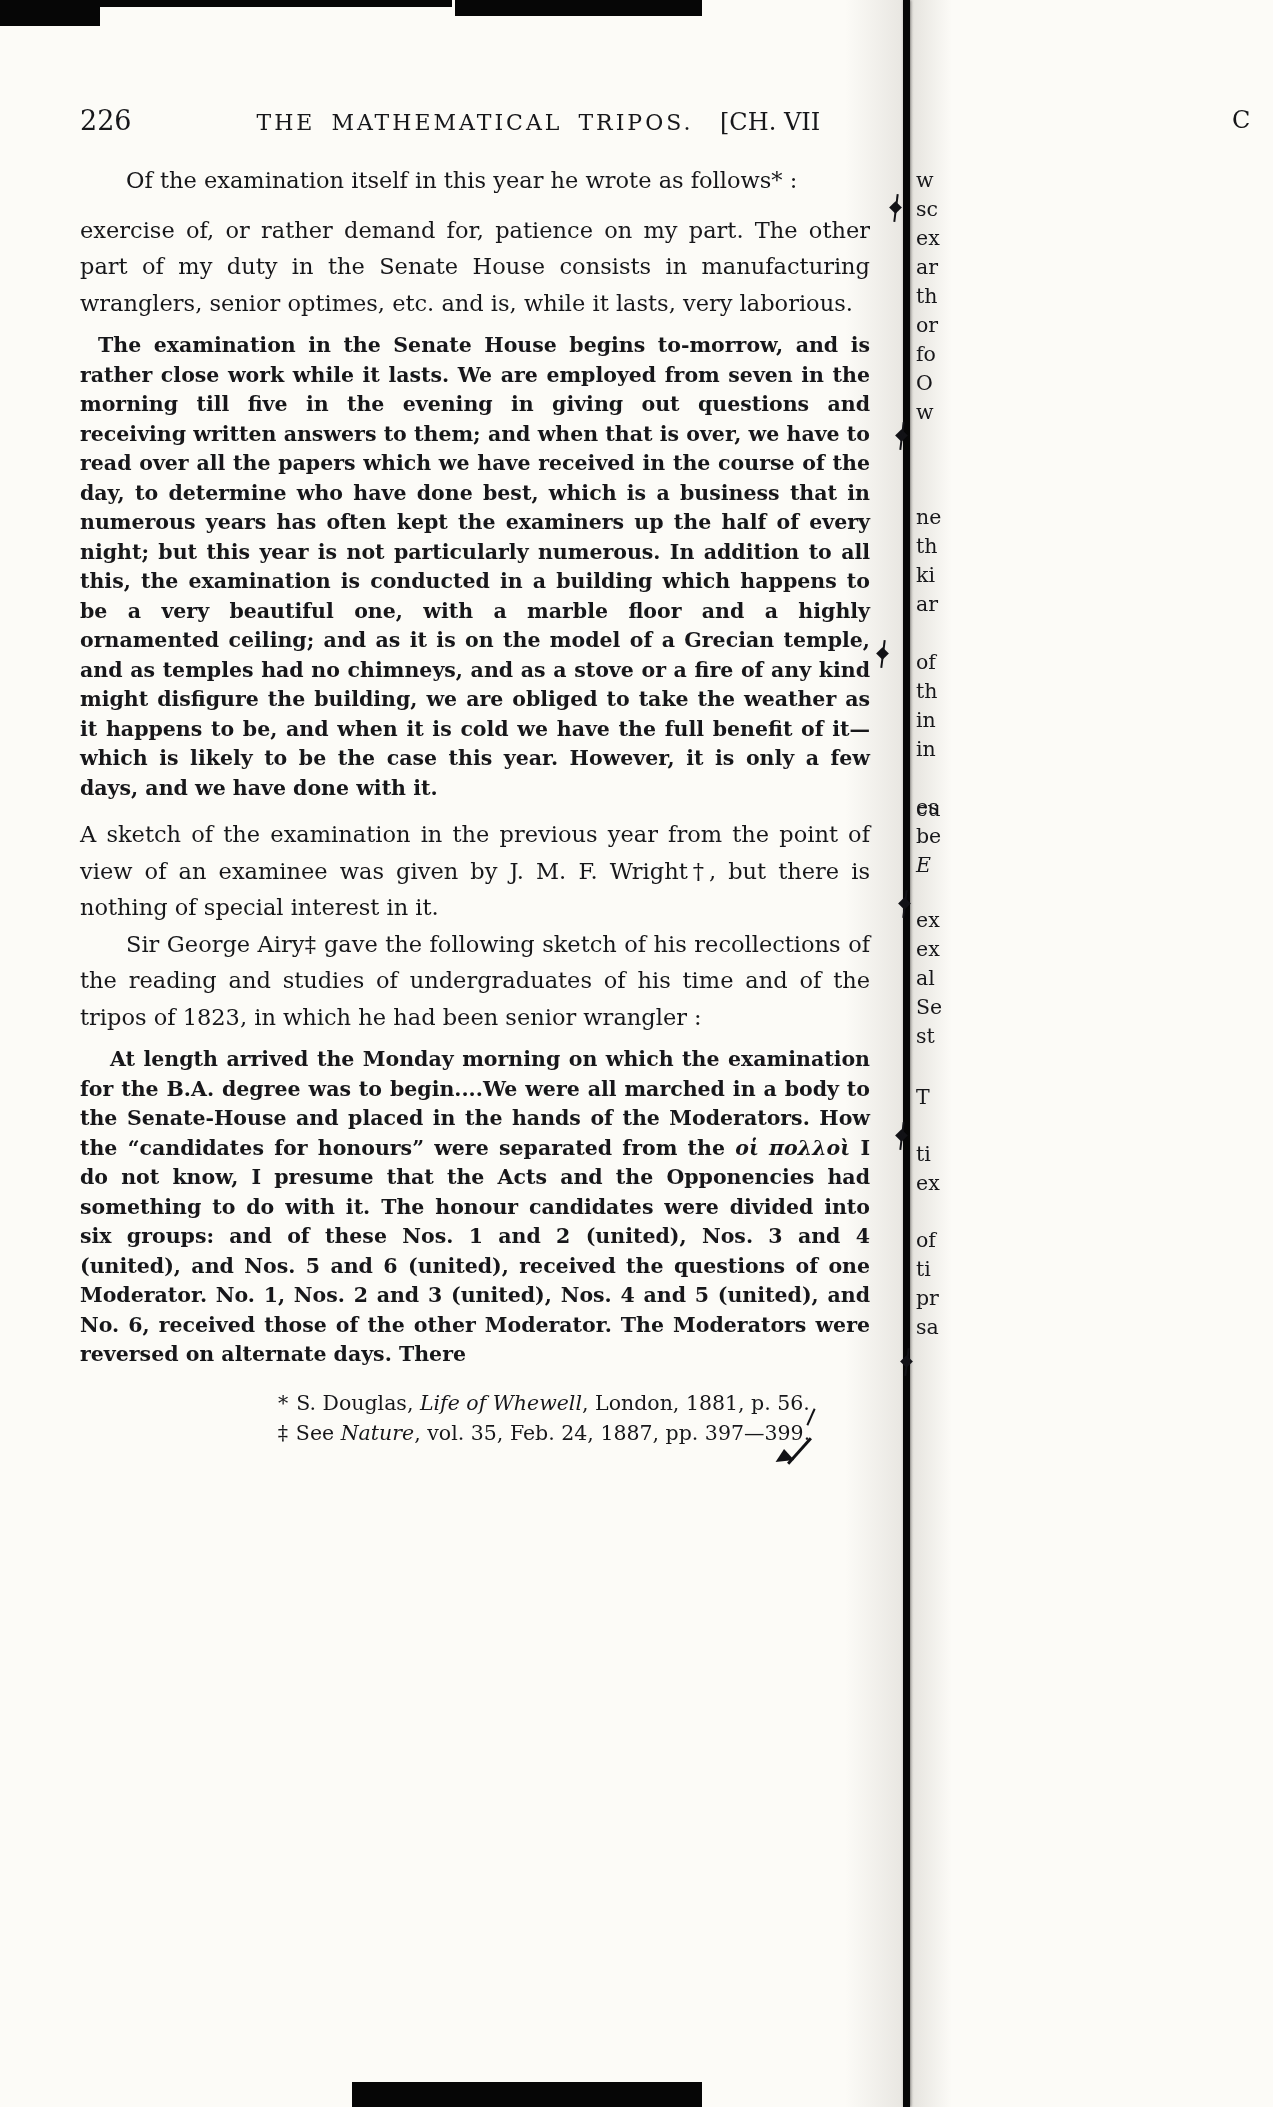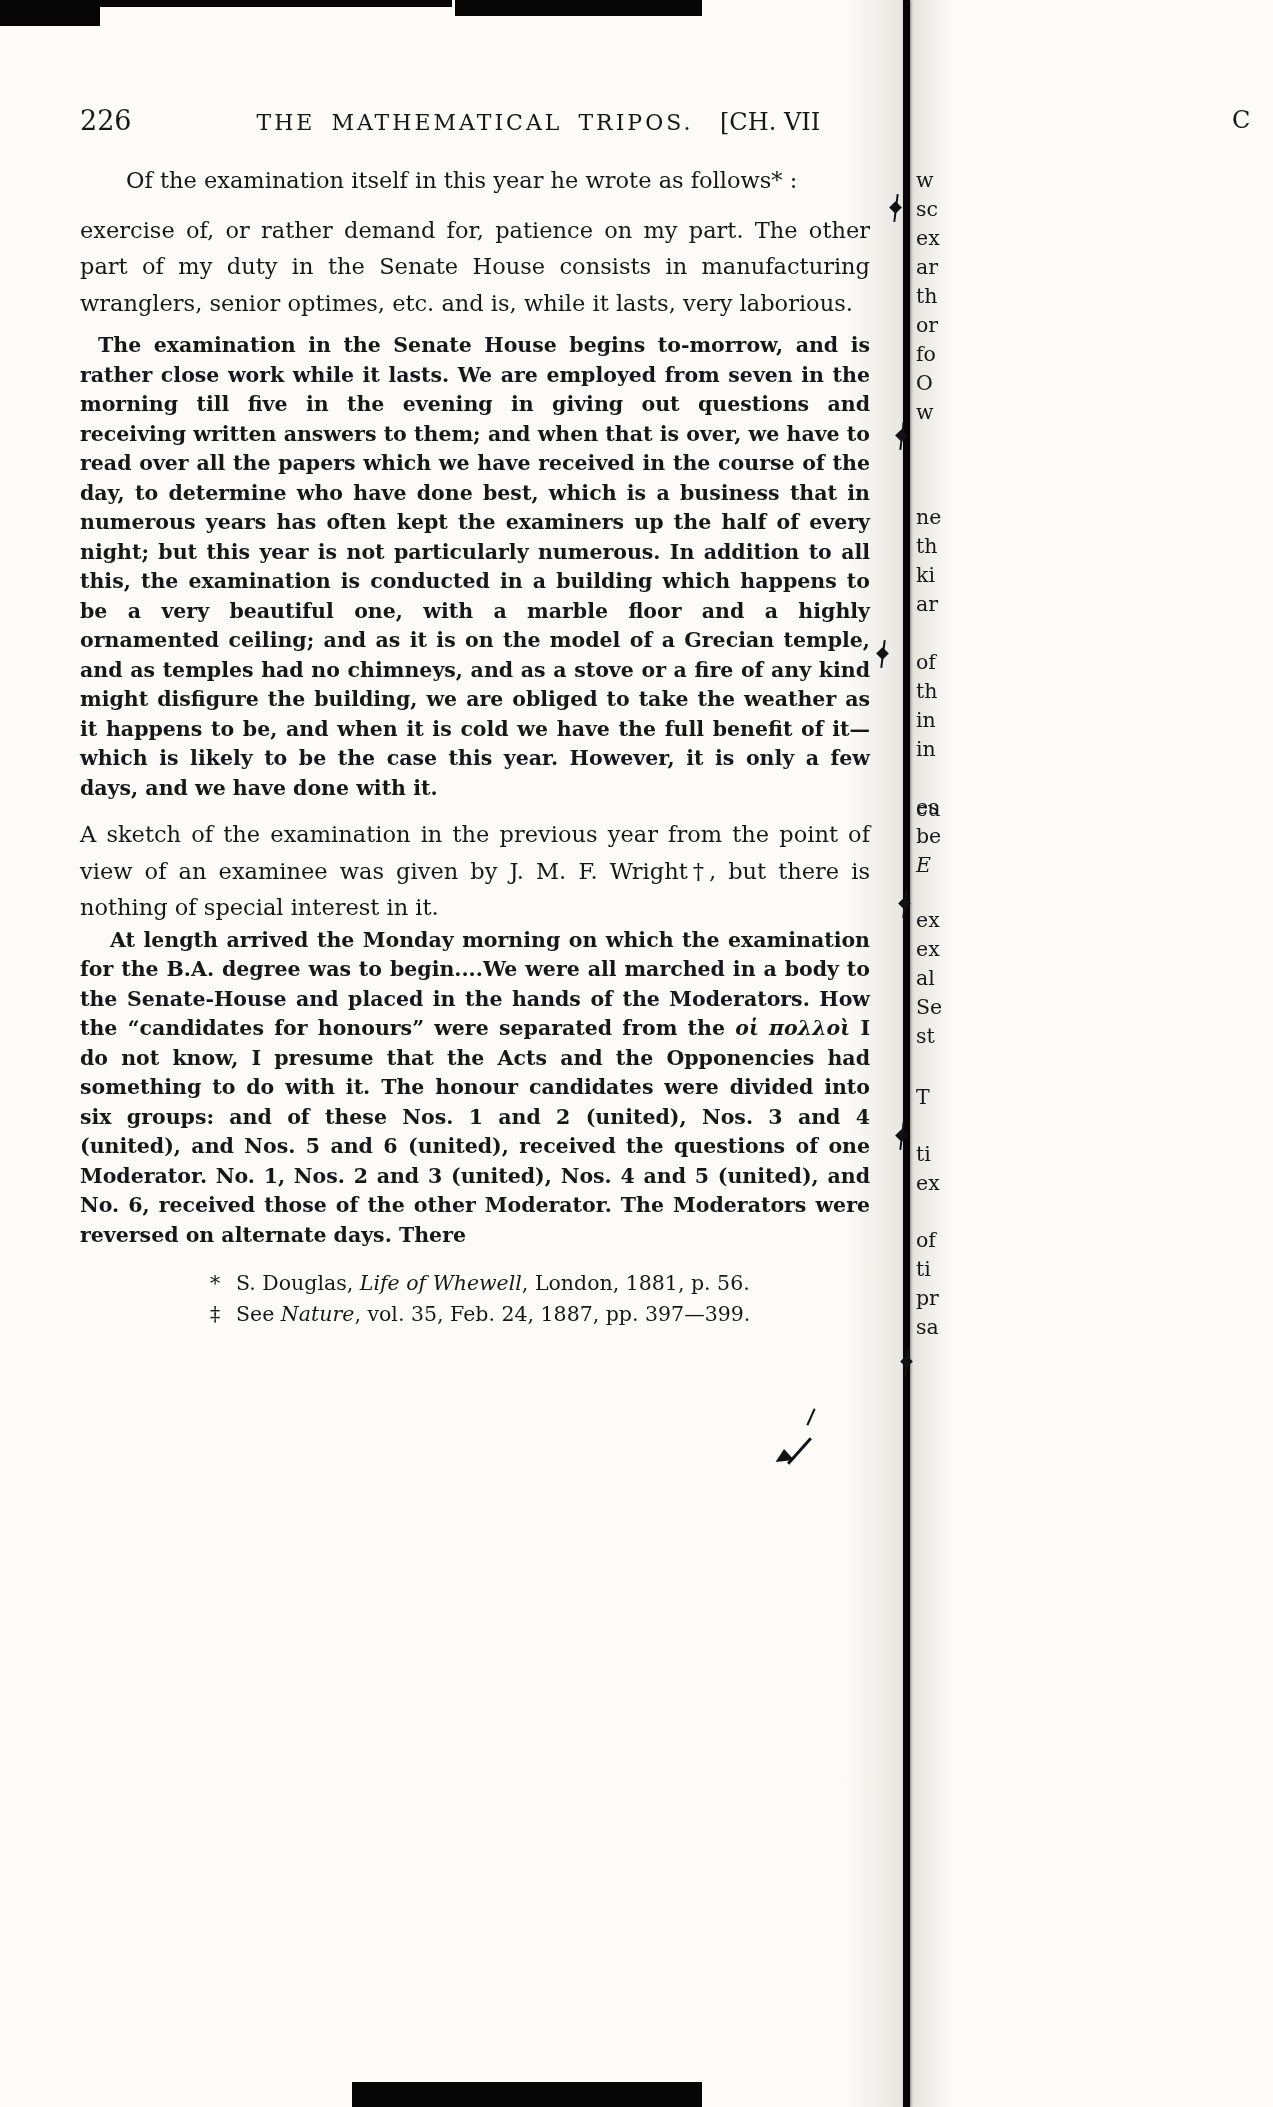--- a/index.html
+++ b/index.html
@@ -43,21 +43,21 @@
   .ind-lg { text-indent:46px; }
   .ind-sm { text-indent:18px; }
   .ind-md { text-indent:30px; }
 
   .mb-para { margin-bottom:10px; }
   .mb-sec  { margin-bottom:13px; }
   .mt-sec  { margin-top:12px; }
 
   .greek { font-style:italic; }
 
-  .footnotes { margin:18px 0 0 130px; font-size:20.5px; line-height:30.5px; }
+  .footnotes { margin:18px 0 0 130px; font-size:20.5px; line-height:30.5px;text-align:center; }
   .footnote .marker { display:inline-block; width:26px; }
 
   
   .frag { position:absolute; left:916px; font-size:20.5px; white-space:nowrap; }
   .frag.big { font-size:24px; }
   .frag.it { font-style:italic; }
 
   
   .ink-mark { position:absolute; width:14px; height:28px; }
   .ink-mark .diamond {
@@ -109,20 +109,21 @@
     </header>
 
     <p class="body-text ind-lg mt-sec mb-sec">Of the examination itself in this year he wrote as follows* :</p>
 
     <p class="body-text mb-para">exercise of, or rather demand for, patience on my part.  The other part of my duty in the Senate House consists in manufacturing wranglers, senior optimes, etc. and is, while it lasts, very laborious.</p>
 
     <p class="quote-text ind-sm mb-sec">The examination in the Senate House begins to-morrow, and is rather close work while it lasts.  We are employed from seven in the morning till five in the evening in giving out questions and receiving written answers to them; and when that is over, we have to read over all the papers which we have received in the course of the day, to determine who have done best, which is a business that in numerous years has often kept the examiners up the half of every night; but this year is not particularly numerous.  In addition to all this, the examination is conducted in a building which happens to be a very beautiful one, with a marble floor and a highly ornamented ceiling; and as it is on the model of a Grecian temple, and as temples had no chimneys, and as a stove or a fire of any kind might disfigure the building, we are obliged to take the weather as it happens to be, and when it is cold we have the full benefit of it—which is likely to be the case this year.  However, it is only a few days, and we have done with it.</p>
 
     <p class="body-text mt-sec">A sketch of the examination in the previous year from the point of view of an examinee was given by J. M. F. Wright†, but there is nothing of special interest in it.</p>
 
+    <p class="body-text ind-lg mb-para">Sir George Airy‡ gave the following sketch of his recollections of the reading and studies of undergraduates of his time and of the tripos of 1823, in which he had been senior wrangler :</p>
 
     <p class="quote-text ind-md"><span>At length arrived the Monday morning on which the examination for the B.A. degree was to begin....We were all marched in a body to the Senate-House and placed in the hands of the Moderators.  How the “candidates for honours” were separated from the </span><span class="greek">οἱ πολλοὶ</span><span> I do not know, I presume that the Acts and the Opponencies had something to do with it.  The honour candidates were divided into six groups: and of these Nos. 1 and 2 (united), Nos. 3 and 4 (united), and Nos. 5 and 6 (united), received the questions of one Moderator.  No. 1, Nos. 2 and 3 (united), Nos. 4 and 5 (united), and No. 6, received those of the other Moderator.  The Moderators were reversed on alternate days.  There</span></p>
 
     <div class="footnotes">
       <div class="footnote"><span class="marker">*</span><span>S. Douglas, </span><i>Life of Whewell</i><span>, London, 1881, p. 56.</span></div>
       <div class="footnote"><span class="marker">‡</span><span>See </span><i>Nature</i><span>, vol. 35, Feb. 24, 1887, pp. 397—399.</span></div>
     </div>
   </div>
 
   <div class="edge">

